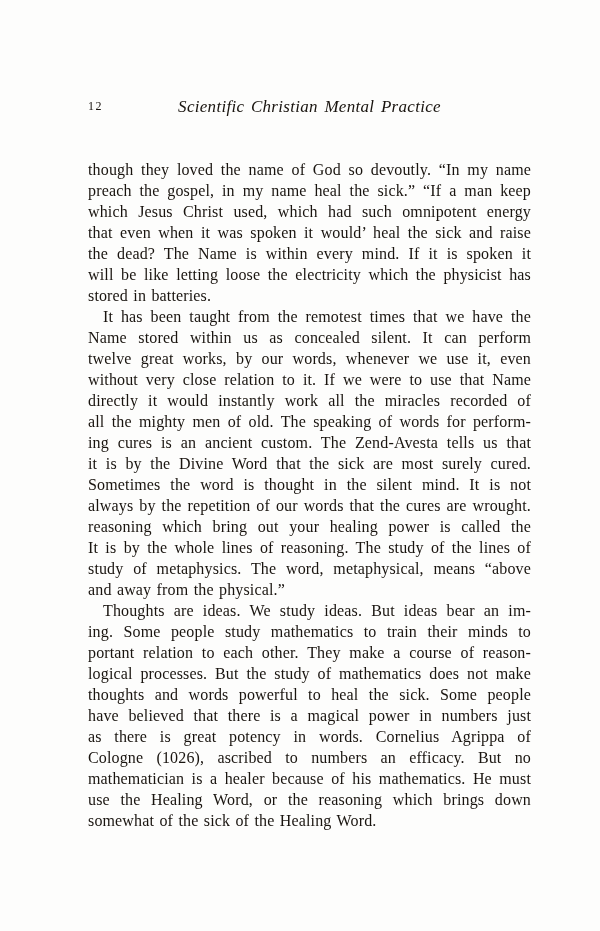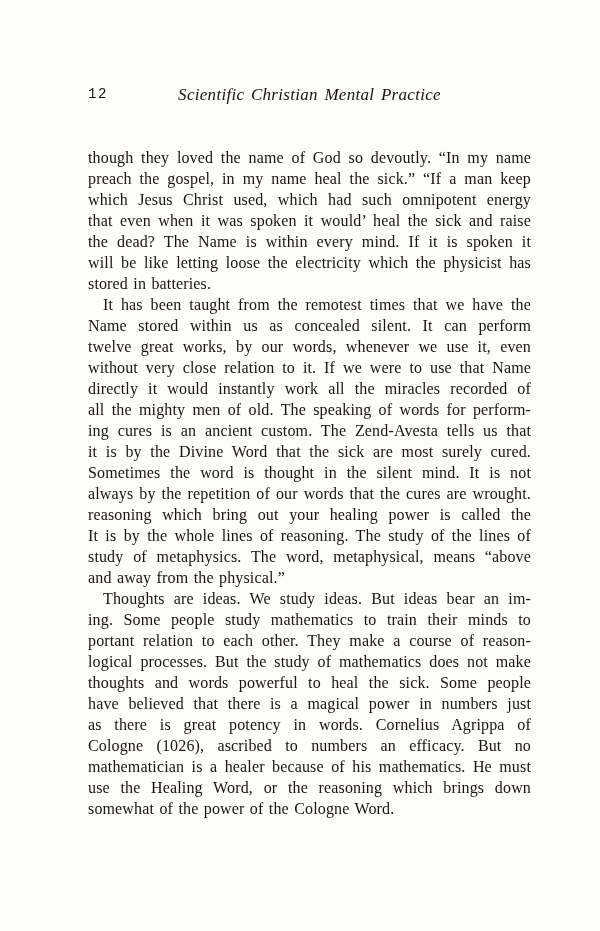--- a/index.html
+++ b/index.html
@@ -28,32 +28,32 @@
   }
   .header {
     position: relative;
     height: 21px;
     line-height: 21px;
   }
   .pagenum {
     position: absolute;
     left: 0;
     top: 0;
-    font-size: 14px;
+    font-size: 12px;
     letter-spacing: 1.5px;
     font-variant-numeric: oldstyle-nums;
-    font-family: Liberation Mono, monospace;
   }
   .running-title {
     display: block;
     text-align: center;
     font-style: italic;
     font-size: 17px;
     letter-spacing: 0.3px;
     word-spacing: 2px;
+    margin-top: 12px;
   }
   .body-text {
     margin-top: 42px;
     font-size: 16px;
   }
   .paragraph {
     margin: 0;
   }
   .line {
     height: 21px;
@@ -111,17 +111,17 @@
           <div class="line indent">Thoughts are ideas. We study ideas. But ideas bear an im-</div>
           <div class="line">ing. Some people study mathematics to train their minds to</div>
           <div class="line">portant relation to each other. They make a course of reason-</div>
           <div class="line">logical processes. But the study of mathematics does not make</div>
           <div class="line">thoughts and words powerful to heal the sick. Some people</div>
           <div class="line">have believed that there is a magical power in numbers just</div>
           <div class="line">as there is great potency in words. Cornelius Agrippa of</div>
           <div class="line">Cologne (1026), ascribed to numbers an efficacy. But no</div>
           <div class="line">mathematician is a healer because of his mathematics. He must</div>
           <div class="line">use the Healing Word, or the reasoning which brings down</div>
-          <div class="line last">somewhat of the power of the Cologne Word.</div>
+          <div class="line last">somewhat of the sick of the Healing Word.</div>
         </div>
       </div>
   </div>
 </div>
 
 </body></html>

